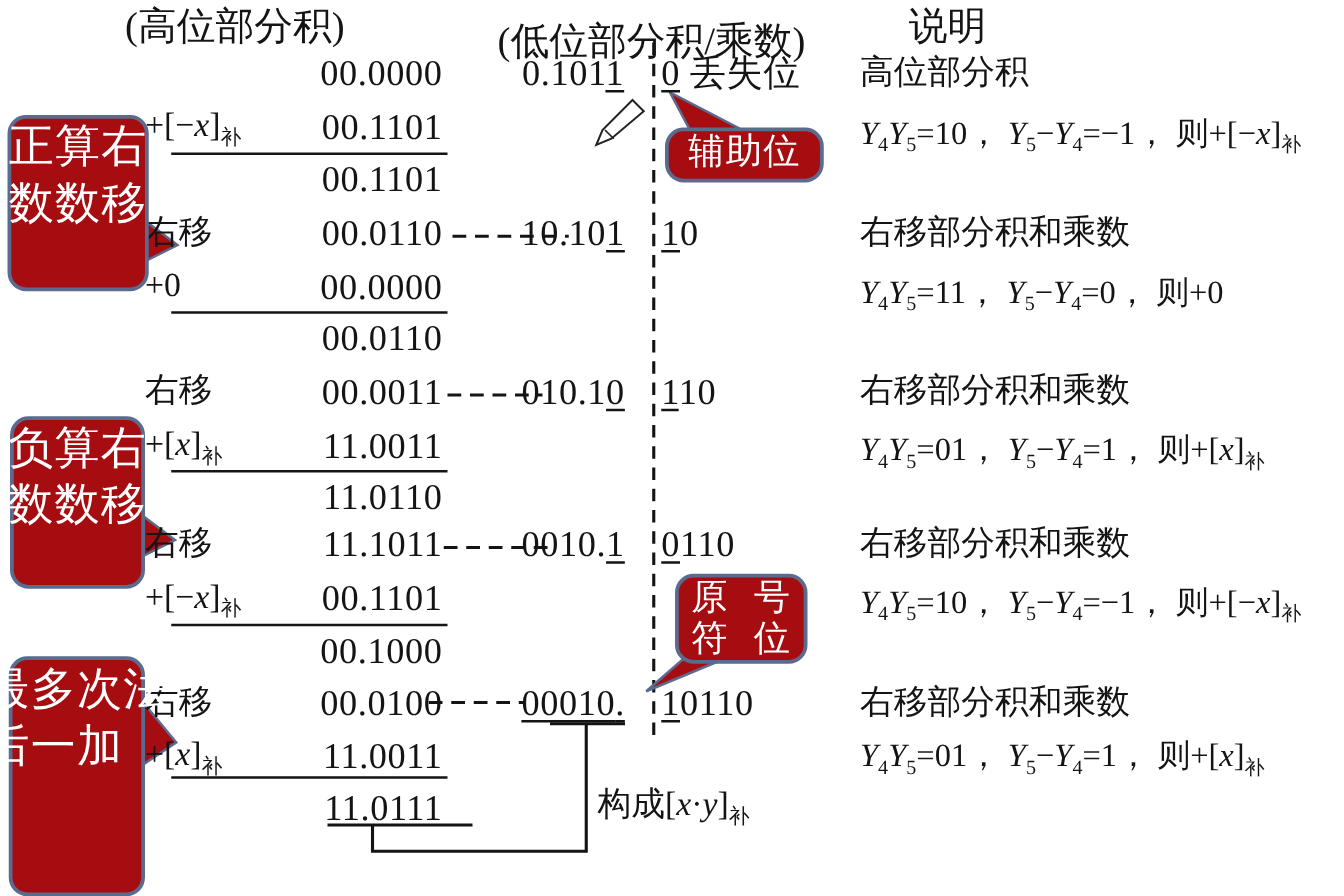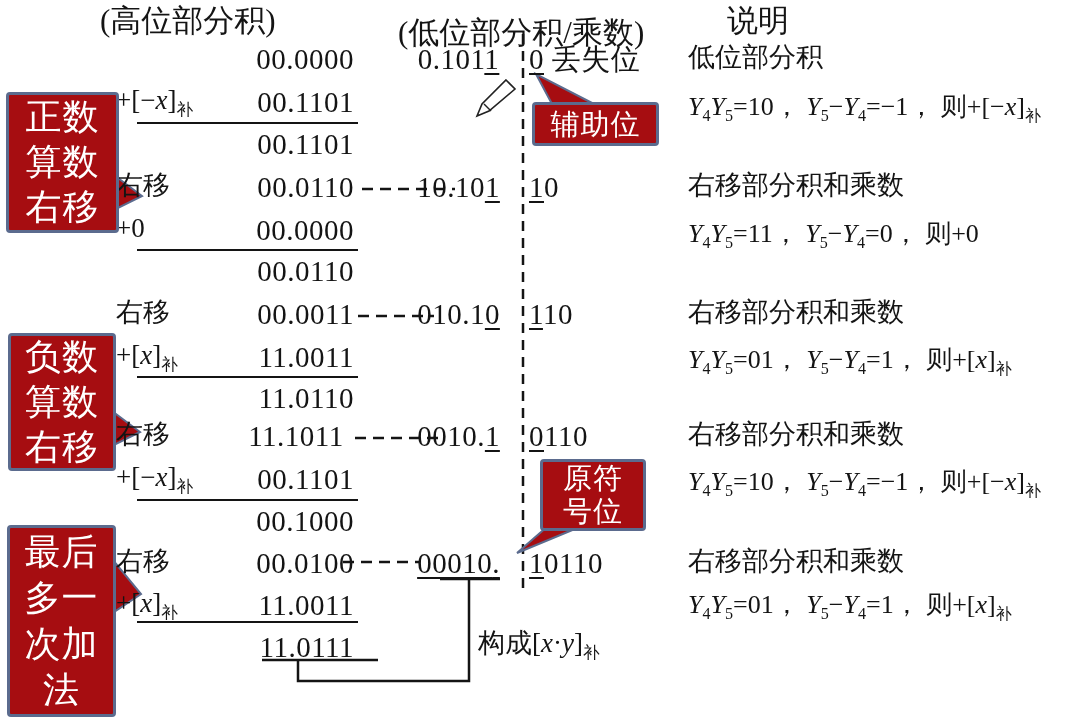--- a/index.html
+++ b/index.html
@@ -13,22 +13,22 @@
   .op{left:116px;font-size:27px;}
   .hi{left:238px;width:116px;text-align:right;font-size:29px;letter-spacing:.5px;}
   .lo-l{left:398px;width:121px;text-align:center;font-size:29px;letter-spacing:.5px;}
   .lo-r{left:529px;font-size:29px;letter-spacing:.5px;}
   .note{left:688px;font-size:27px;}
   .formula{left:688px;font-size:26px;}
   .rule{position:absolute;left:137px;width:221px;height:2.4px;background:#141414;z-index:2;}
   u{text-decoration:underline;text-underline-offset:4px;text-decoration-thickness:2px;}
   sub{font-size:62%;}
   .bubble{
-    position:absolute;z-index:3;background:#A60D11;border:3px solid #5B6B8E;border-radius:4px;
-    color:#fff;text-align:center;display:flex;flex-direction:column;justify-content:center;
+    position:absolute;z-index:3;background:#A60D11;border:3px solid #5B6B8E;border-radius:15px;
+    color:#fff;text-align:center;display:flex;flex-direction:row;justify-content:center;
   }
   .bubble-big{font-size:36px;line-height:45px;letter-spacing:1px;}
   .bubble-sm{font-size:29px;line-height:33px;letter-spacing:1px;}
   .prod-label{font-size:27px;}
 </style>
 </head>
 <body>
 
 <div class="canvas">
 
@@ -72,21 +72,21 @@
   <div class="txt hi" style="top:213px;">00.0000</div>
   <div class="rule" style="top:249px;"></div>
   <div class="txt hi" style="top:254px;">00.0110</div>
   <div class="txt op" style="top:297px;">右移</div>
   <div class="txt hi" style="top:297px;">00.0011</div>
   <div class="txt op" style="top:340px;">+[<i>x</i>]<sub>补</sub></div>
   <div class="txt hi" style="top:340px;">11.0011</div>
   <div class="rule" style="top:376px;"></div>
   <div class="txt hi" style="top:381px;">11.0110</div>
   <div class="txt op" style="top:419px;">右移</div>
-  <div class="txt hi" style="top:419px;text-align:center;">11.1011</div>
+  <div class="txt hi" style="top:419px;">11.1011</div>
   <div class="txt op" style="top:462px;">+[−<i>x</i>]<sub>补</sub></div>
   <div class="txt hi" style="top:462px;">00.1101</div>
   <div class="rule" style="top:499px;"></div>
   <div class="txt hi" style="top:504px;">00.1000</div>
   <div class="txt op" style="top:546px;">右移</div>
   <div class="txt hi" style="top:546px;">00.0100</div>
   <div class="txt op" style="top:588px;">+[<i>x</i>]<sub>补</sub></div>
   <div class="txt hi" style="top:588px;">11.0011</div>
   <div class="rule" style="top:621px;"></div>
   <div class="txt hi" style="top:630px;">11.0111</div>
@@ -95,21 +95,21 @@
   <div class="txt lo-r" style="top:42px;"><u>0</u> 丢失位</div>
   <div class="txt lo-l" style="top:170px;">10.10<u>1</u></div>
   <div class="txt lo-r" style="top:170px;"><u>1</u>0</div>
   <div class="txt lo-l" style="top:297px;">010.1<u>0</u></div>
   <div class="txt lo-r" style="top:297px;"><u>1</u>10</div>
   <div class="txt lo-l" style="top:419px;">0010.<u>1</u></div>
   <div class="txt lo-r" style="top:419px;"><u>0</u>110</div>
   <div class="txt lo-l" style="top:546px;"><u>00010</u><u>.</u></div>
   <div class="txt lo-r" style="top:546px;"><u>1</u>0110</div>
 
-  <div class="txt note" style="top:42px;">低位部分积</div>
+  <div class="txt note" style="top:42px;">高位部分积</div>
   <div class="txt formula" style="top:92px;"><i>Y</i><sub>4</sub><i>Y</i><sub>5</sub>=10， <i>Y</i><sub>5</sub>−<i>Y</i><sub>4</sub>=−1， 则+[−<i>x</i>]<sub>补</sub></div>
   <div class="txt note" style="top:170px;">右移部分积和乘数</div>
   <div class="txt formula" style="top:219px;text-align:right;"><i>Y</i><sub>4</sub><i>Y</i><sub>5</sub>=11， <i>Y</i><sub>5</sub>−<i>Y</i><sub>4</sub>=0， 则+0</div>
   <div class="txt note" style="top:297px;">右移部分积和乘数</div>
   <div class="txt formula" style="top:345px;"><i>Y</i><sub>4</sub><i>Y</i><sub>5</sub>=01， <i>Y</i><sub>5</sub>−<i>Y</i><sub>4</sub>=1， 则+[<i>x</i>]<sub>补</sub></div>
   <div class="txt note" style="top:419px;">右移部分积和乘数</div>
   <div class="txt formula" style="top:467px;"><i>Y</i><sub>4</sub><i>Y</i><sub>5</sub>=10， <i>Y</i><sub>5</sub>−<i>Y</i><sub>4</sub>=−1， 则+[−<i>x</i>]<sub>补</sub></div>
   <div class="txt note" style="top:546px;">右移部分积和乘数</div>
   <div class="txt formula" style="top:590px;"><i>Y</i><sub>4</sub><i>Y</i><sub>5</sub>=01， <i>Y</i><sub>5</sub>−<i>Y</i><sub>4</sub>=1， 则+[<i>x</i>]<sub>补</sub></div>
 

